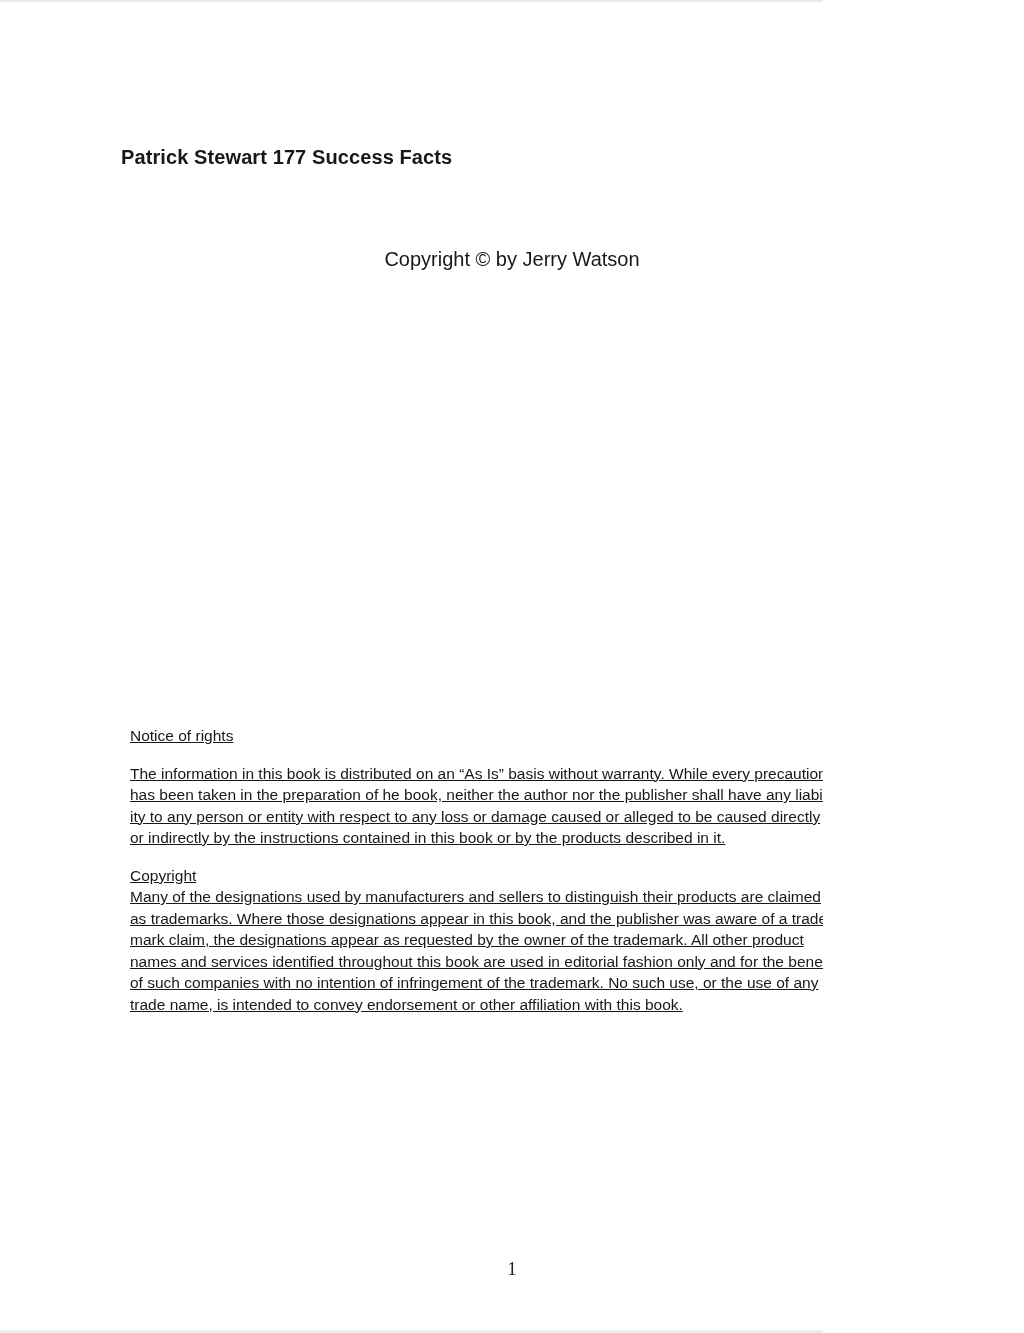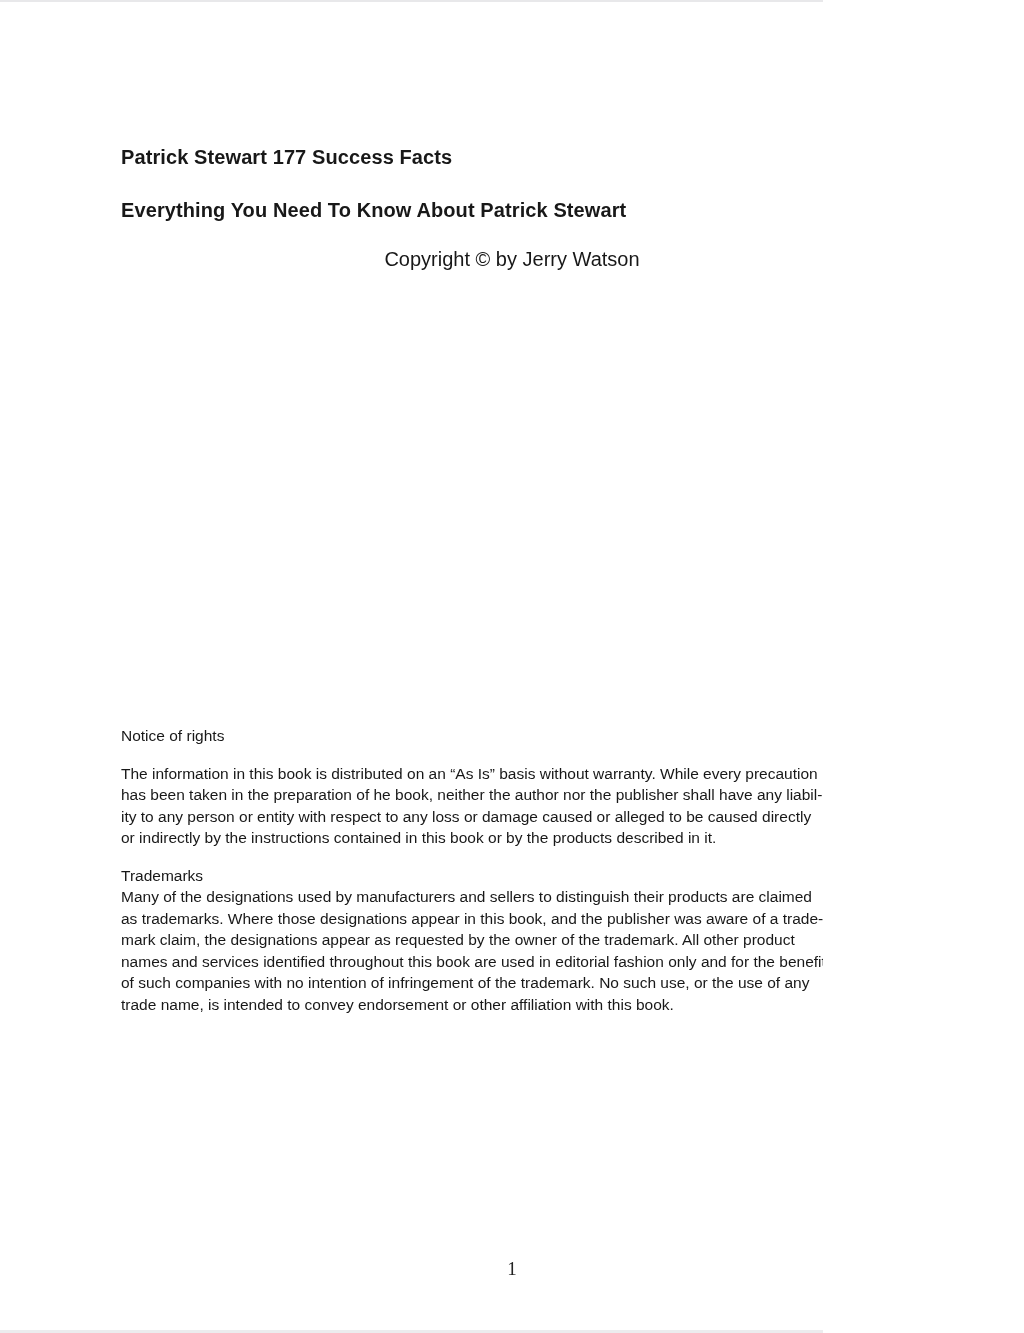--- a/index.html
+++ b/index.html
@@ -54,23 +54,24 @@
     top: 247px;
     width: 1024px;
     margin: 0;
     text-align: center;
     font-size: 20px;
     line-height: 24px;
     font-weight: normal;
   }
   .notices {
     position: absolute;
-    left: 121px;
+    left: 130px;
     top: 725px;
     width: 815px;
+    text-decoration: underline;
   }
   .notice-section {
     margin: 0 0 16px 0;
   }
   .notice-heading {
     margin: 0;
     font-size: 15.5px;
     line-height: 21.5px;
   }
   .notice-text {
@@ -92,39 +93,38 @@
   }
 </style>
 </head>
 <body>
 
 <div class="page">
   <div class="edge-top"></div>
 
   <h1 class="book-title">Patrick Stewart 177 Success Facts</h1>
 
-  <h2 class="book-subtitle">Everything You Need To Know About Patrick Stewart</h2>
 
   <p class="copyright-line">Copyright © by Jerry Watson</p>
 
   <div class="notices">
 
     <section class="notice-section">
       <p class="notice-heading">Notice of rights</p>
     </section>
 
     <section class="notice-section">
       <p class="notice-text">The information in this book is distributed on an “As Is” basis without warranty. While every precaution
 has been taken in the preparation of he book, neither the author nor the publisher shall have any liabil-
 ity to any person or entity with respect to any loss or damage caused or alleged to be caused directly
 or indirectly by the instructions contained in this book or by the products described in it.</p>
     </section>
 
     <section class="notice-section">
-      <p class="notice-heading">Trademarks</p>
+      <p class="notice-heading">Copyright</p>
       <p class="notice-text">Many of the designations used by manufacturers and sellers to distinguish their products are claimed
 as trademarks. Where those designations appear in this book, and the publisher was aware of a trade-
 mark claim, the designations appear as requested by the owner of the trademark. All other product
 names and services identified throughout this book are used in editorial fashion only and for the benefit
 of such companies with no intention of infringement of the trademark. No such use, or the use of any
 trade name, is intended to convey endorsement or other affiliation with this book.</p>
     </section>
 
   </div>
 

